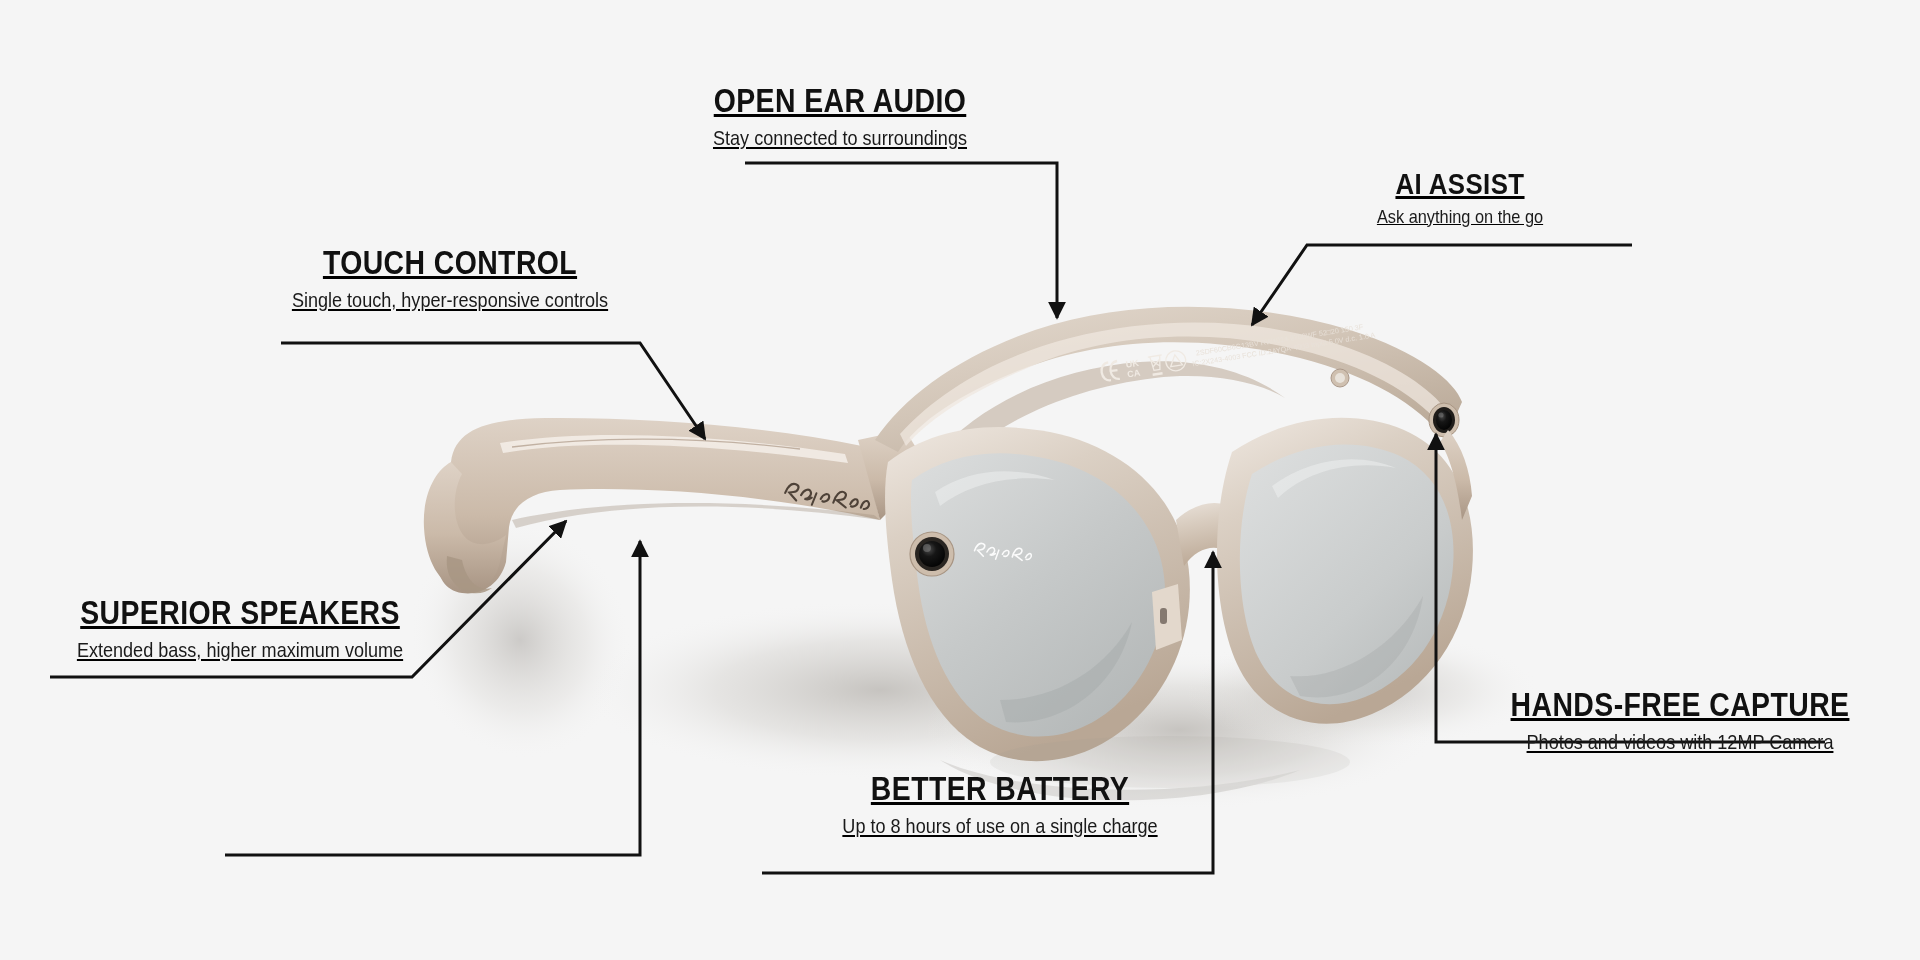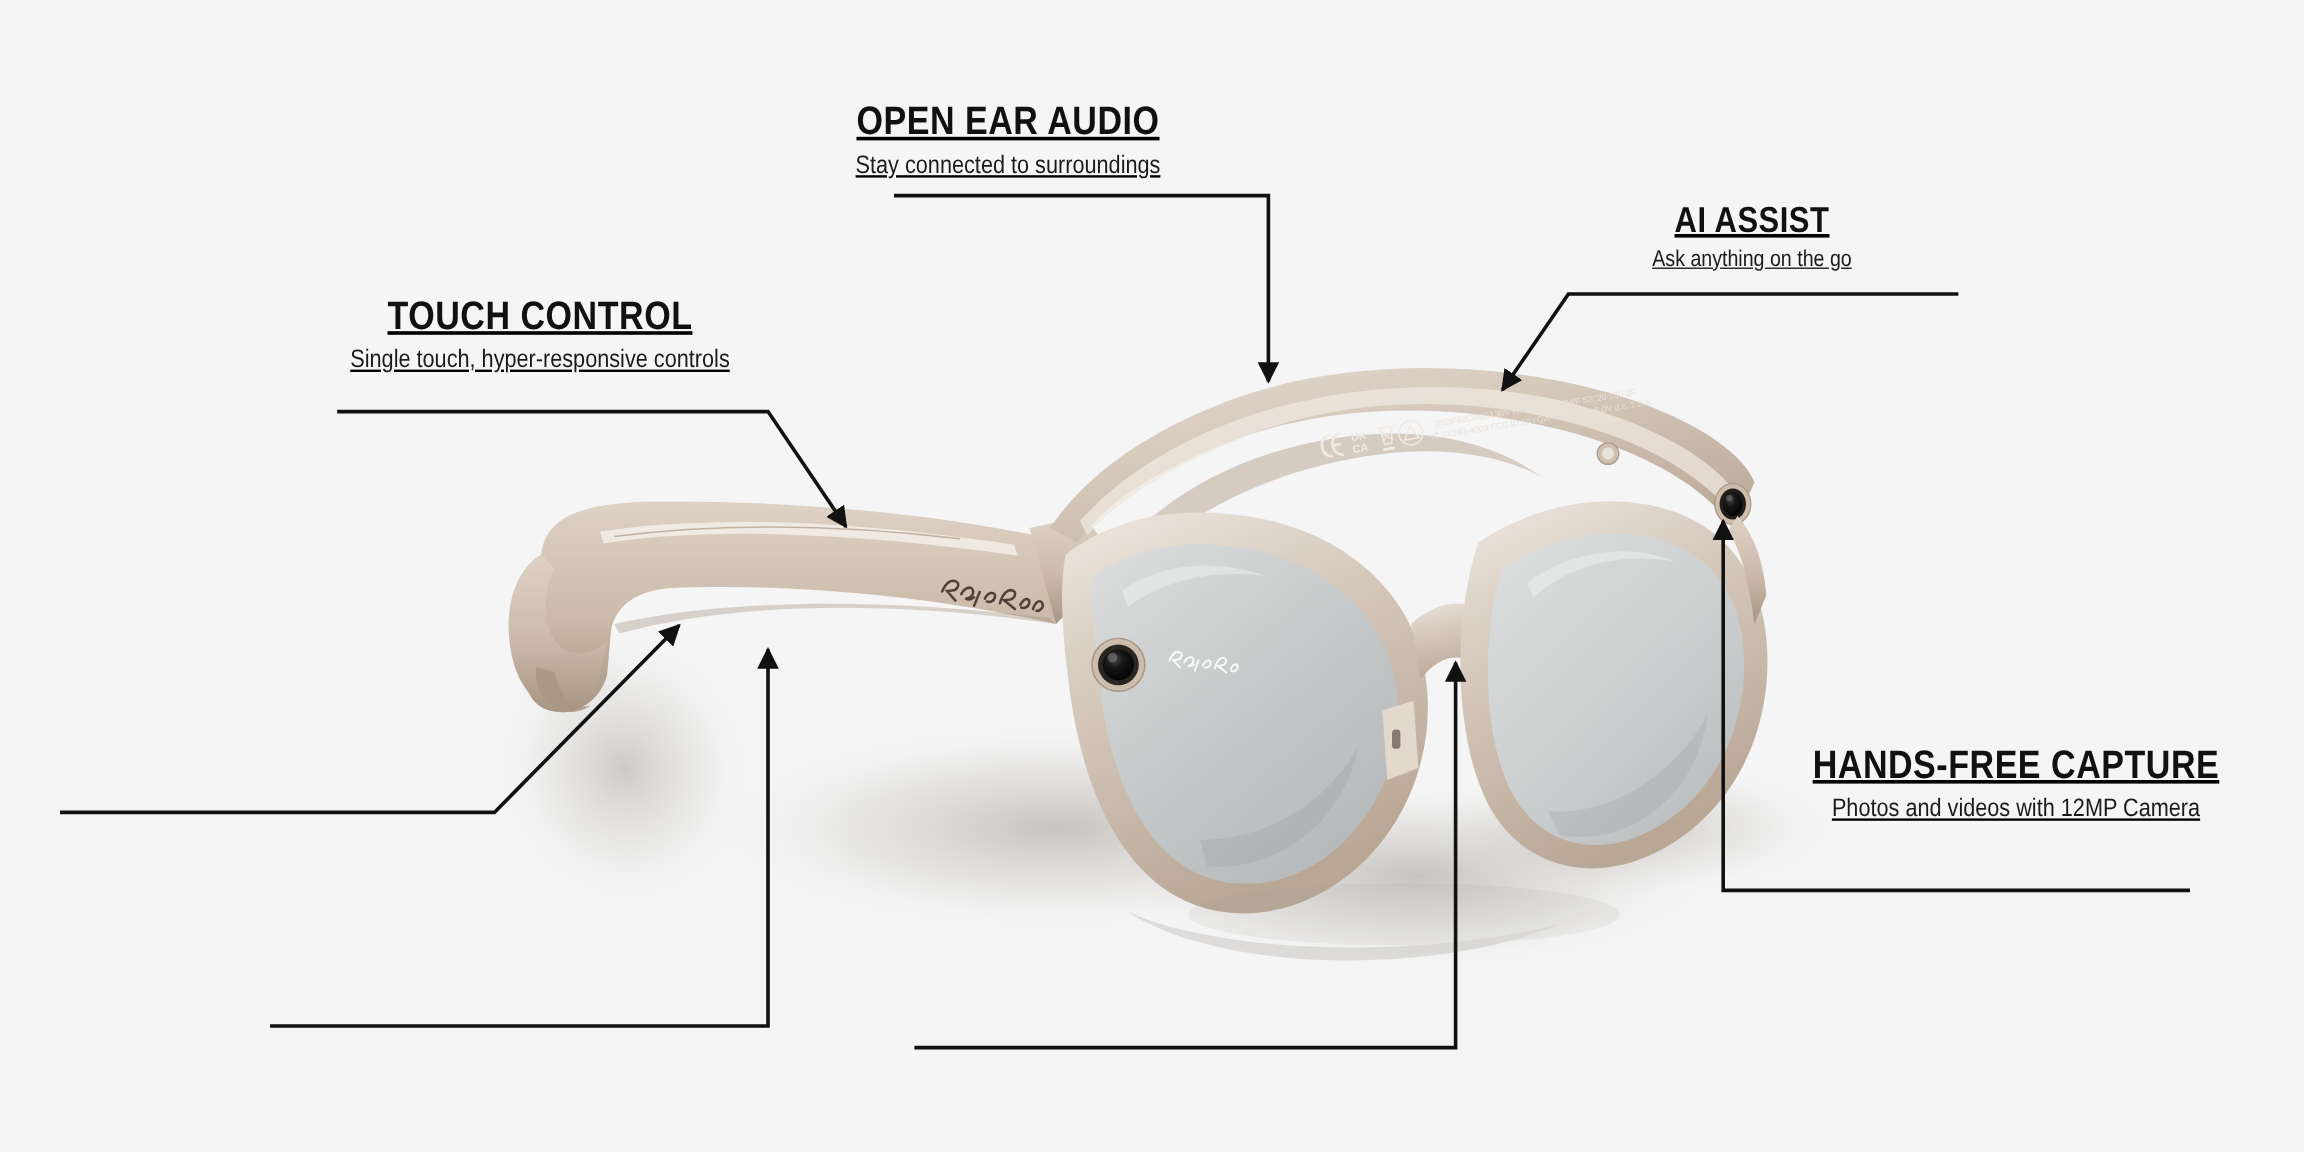--- a/index.html
+++ b/index.html
@@ -47,21 +47,21 @@
   }
   .callout.align-center .title,
   .callout.align-center .sub { transform-origin: center center; text-align: center; }
 
   .t-open   { left: 640px;  top: 84px;  width: 400px; }
   .t-ai     { left: 1280px; top: 168px; width: 360px; }
   .t-touch  { left: 240px;  top: 246px; width: 420px; }
   .t-sup    { left: 40px;   top: 596px; width: 400px; }
   .t-voice  { left: 225px;  top: 764px; width: 430px; }
   .t-batt   { left: 780px;  top: 772px; width: 440px; }
-  .t-hands  { left: 1480px; top: 620px; width: 400px; }
+  .t-hands  { left: 1480px; top: 688px; width: 400px; }
 
   .t-open .title, .t-touch .title, .t-sup .title,
   .t-voice .title, .t-batt .title, .t-hands .title { font-size: 33px; }
   .t-ai .title { font-size: 30px; }
 
   .t-open .sub, .t-touch .sub, .t-sup .sub,
   .t-voice .sub, .t-batt .sub, .t-hands .sub { font-size: 21px; margin-top: 6px; }
   .t-ai .sub { font-size: 19px; margin-top: 6px; }
 
   
@@ -333,21 +333,29 @@
   <div class="callout align-center t-ai">
     <div class="title">AI ASSIST</div>
     <div class="sub">Ask anything on the go</div>
   </div>
 
   <div class="callout align-center t-touch">
     <div class="title">TOUCH CONTROL</div>
     <div class="sub">Single touch, hyper-responsive controls</div>
   </div>
 
-
-
+  <div class="callout align-center t-sup">
+    <div class="title">SUPERIOR SPEAKERS</div>
+    <div class="sub">Extended bass, higher maximum volume</div>
+  </div>
+
+
+  <div class="callout align-center t-batt">
+    <div class="title">BETTER BATTERY</div>
+    <div class="sub">Up to 8 hours of use on a single charge</div>
+  </div>
 
   <div class="callout align-center t-hands">
     <div class="title">HANDS-FREE CAPTURE</div>
     <div class="sub">Photos and videos with 12MP Camera</div>
   </div>
 
 </div>
 
 </body></html>

